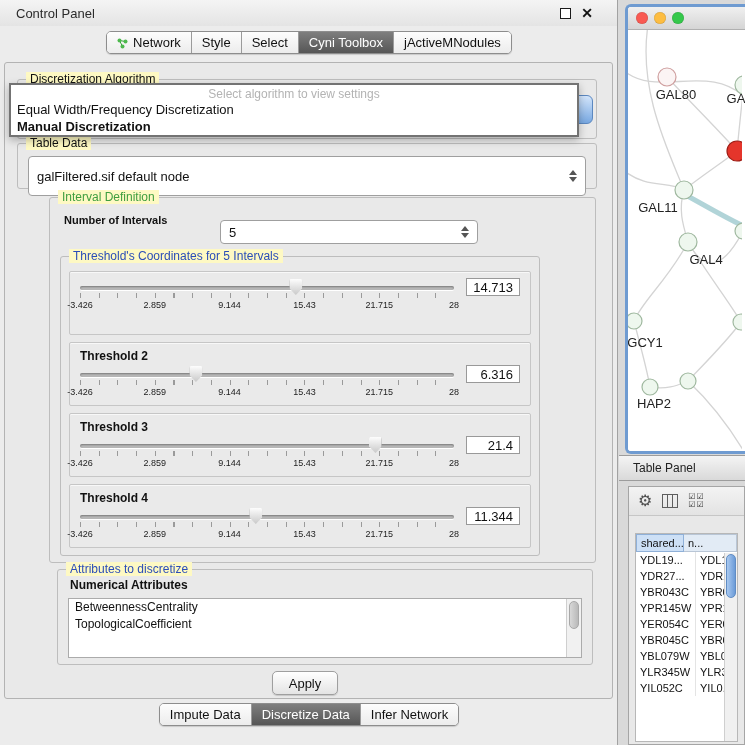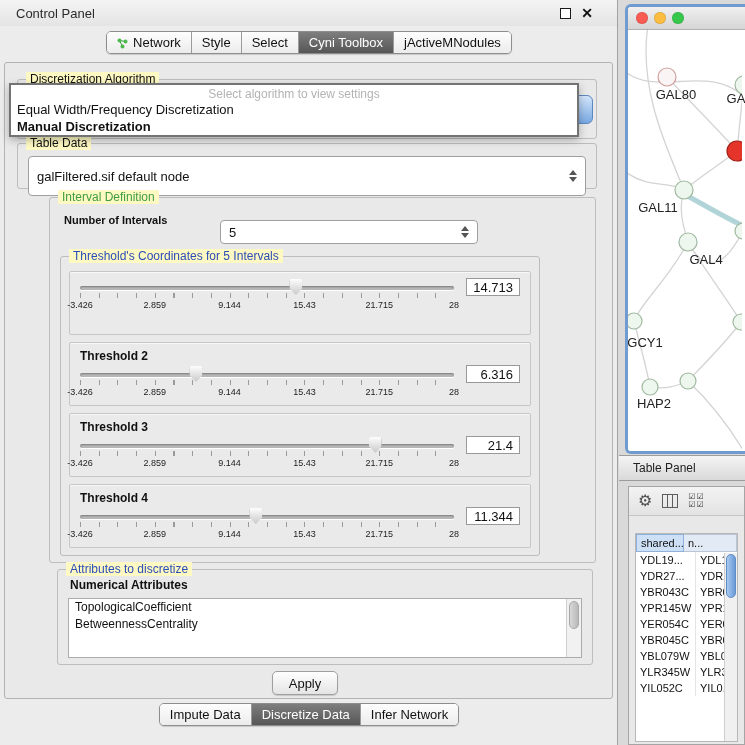--- a/index.html
+++ b/index.html
@@ -263,22 +263,22 @@
             </div>
           </div>
 
         </div>
       </div>
 
       <div class="group attr-group">
         <span class="glabel blue">Attributes to discretize</span>
         <span class="attr-title">Numerical Attributes</span>
         <div class="listbox">
+          <div class="li">BetweennessCentrality</div>
           <div class="li">TopologicalCoefficient</div>
-          <div class="li">BetweennessCentrality</div>
           <div class="vscroll">
               <div class="vthumb"></div>
             </div>
         </div>
       </div>
 
       <div class="apply-btn">Apply</div>
     </div>
 
     <div class="bottom-tabrow">

